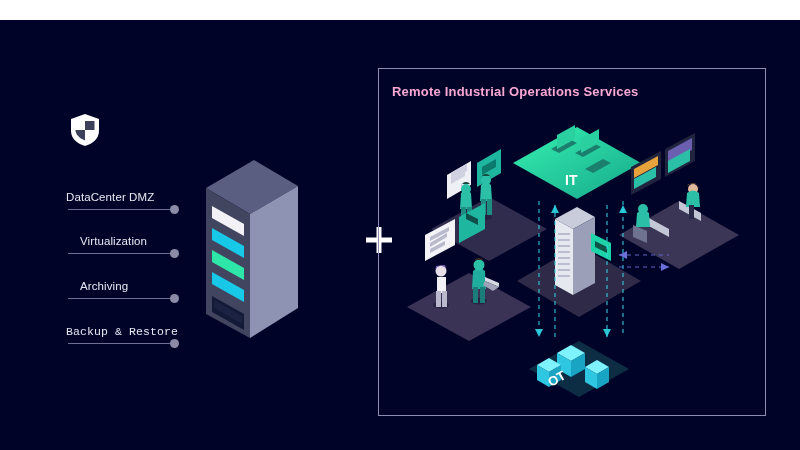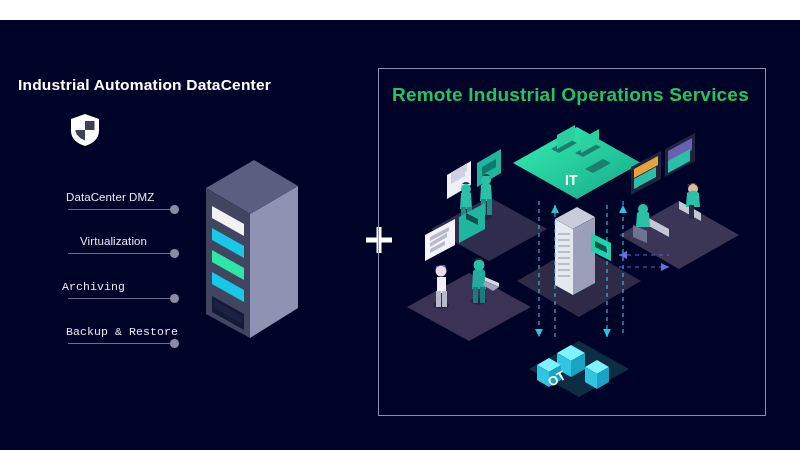--- a/index.html
+++ b/index.html
@@ -30,50 +30,49 @@
   
   #plus{position:absolute;left:364px;top:205px;width:30px;height:30px;}
 
   
   #panel{
     position:absolute;left:378px;top:48px;width:388px;height:348px;
     border:1px solid #8d8db4;box-sizing:border-box;background:transparent;
   }
   #panel-title{
     position:absolute;left:392px;top:64px;
-    font-size:19px;font-weight:bold;color:#22c55e;letter-spacing:.2px;white-space:nowrap;
+    font-size:13px;font-weight:bold;color:#f9a8d4;letter-spacing:.2px;white-space:nowrap;
   }
   #scene{position:absolute;left:379px;top:85px;width:386px;height:310px;}
 </style>
 </head>
 <body>
 
 <div id="stage">
 
   <div class="letterbox" id="lb-top"></div>
 
   <div id="canvas">
 
-    <div id="left-title">Industrial Automation DataCenter</div>
 
     <svg id="shield" viewBox="0 0 30 34">
       <path d="M15 1 L29 6 V18 C29 26 22 31 15 33 C8 31 1 26 1 18 V6 Z" fill="#ffffff"></path>
       <path d="M15 8 L24.5 8 L24.5 17 L15 17 Z" fill="#1b1f3d" opacity=".85"></path>
       <path d="M5.5 17 L15 17 L15 27.5 C11 26 6.5 23 5.5 18 Z" fill="#1b1f3d" opacity=".85"></path>
     </svg>
 
     <div class="lbl" style="left:66px;top:171px;">DataCenter DMZ</div>
     <div class="conn" style="left:68px;top:189px;width:104px;"></div>
     <div class="dot" style="left:170px;top:185px;"></div>
 
     <div class="lbl" style="left:66px;top:215px;margin-left:14px;">Virtualization</div>
     <div class="conn" style="left:68px;top:233px;width:104px;"></div>
     <div class="dot" style="left:170px;top:229px;"></div>
 
-    <div class="lbl" style="left:62px;top:260px;font-family:Liberation Mono, monospace;">Archiving</div>
+    <div class="lbl" style="left:80px;top:260px;">Archiving</div>
     <div class="conn" style="left:68px;top:278px;width:104px;"></div>
     <div class="dot" style="left:170px;top:274px;"></div>
 
     <div class="lbl" style="left:66px;top:305px;font-family:Liberation Mono, monospace;">Backup &amp; Restore</div>
     <div class="conn" style="left:68px;top:323px;width:104px;"></div>
     <div class="dot" style="left:170px;top:319px;"></div>
 
     <svg id="rack" viewBox="0 0 106 222">
 
       <polygon points="7,40 55,12 99,38 51,66" fill="#5a5e80"></polygon>

